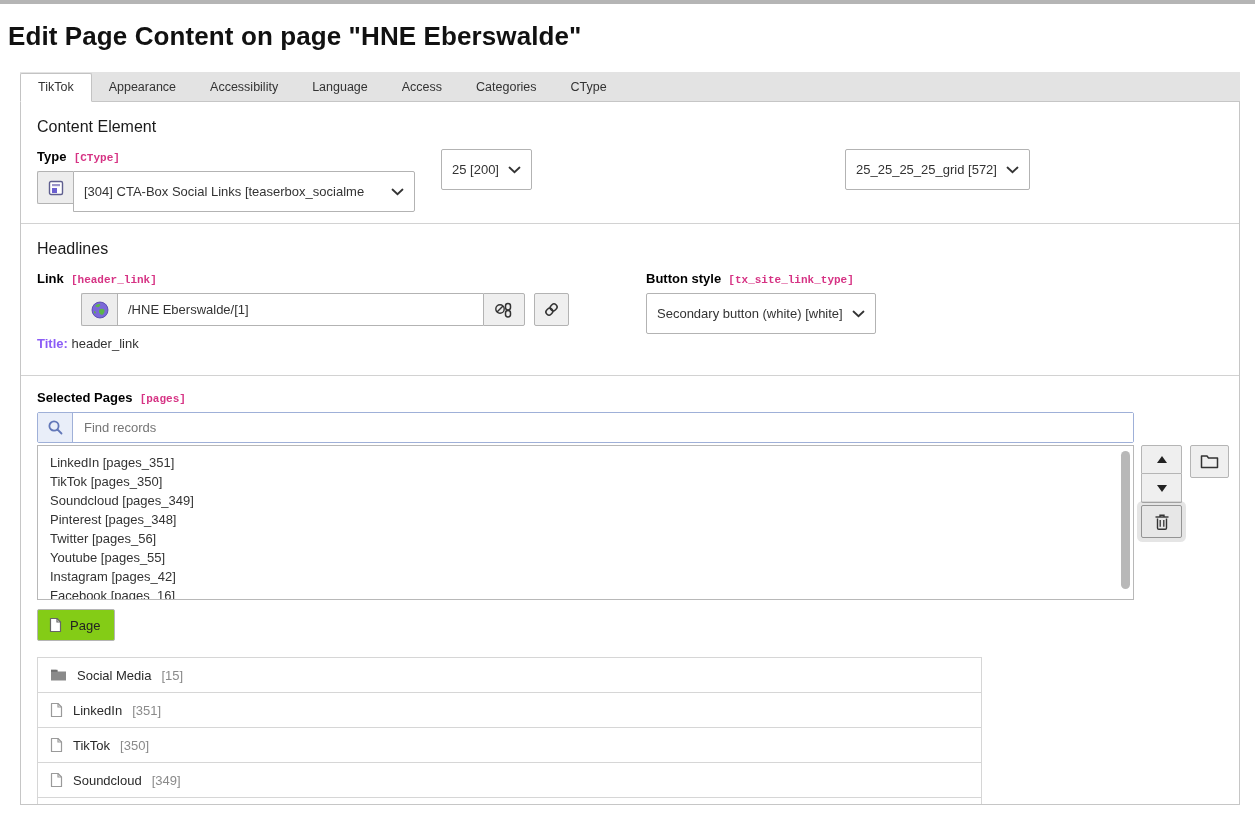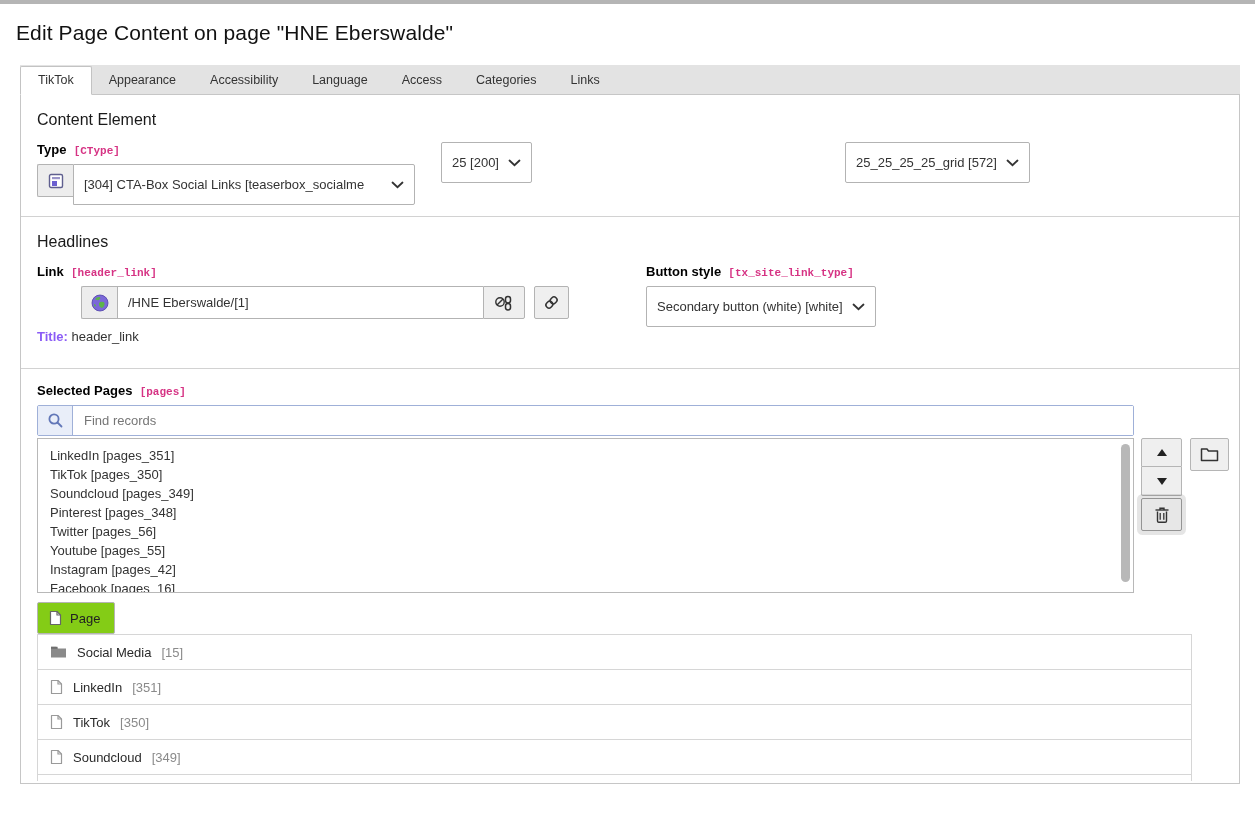--- a/index.html
+++ b/index.html
@@ -1,19 +1,19 @@
 <!DOCTYPE html>
 <html><head>
 <meta charset="utf-8">
 <style>
   * { margin:0; padding:0; box-sizing:border-box; }
   html,body { width:1255px; height:822px; overflow:hidden; background:#fff;
     font-family:"Liberation Sans", sans-serif; color:#333; }
   .top-strip { height:4px; background:#b5b5b5; }
-  h1 { font-size:21px; font-weight:400; color:#111; margin:17px 0 20px 16px; letter-spacing:0.1px; }
+  h1 { font-size:26px; font-weight:700; color:#111; margin:17px 0 20px 8px; letter-spacing:0.1px; }
 
   .content { margin:0 15px 0 20px; width:1220px; }
 
   
   .tabs { display:flex; background:#e3e3e3; align-items:flex-end; height:29px; position:relative; z-index:2; }
   .tab { padding:6px 17px 7px; font-size:12.5px; color:#333; cursor:pointer; }
   .tab.active { background:#fff; border:1px solid #c3c3c3; border-bottom:1px solid #fff; margin-bottom:-1px; border-radius:2px 2px 0 0; }
 
   .panel { border:1px solid #c6c6c6; background:#fff; min-height:690px; position:relative; z-index:1; }
   section { padding:14px 16px 0 16px; }
@@ -76,21 +76,21 @@
   .tri-down { width:0; height:0; border-left:5px solid transparent; border-right:5px solid transparent; border-top:7px solid #222; }
   .trash { width:41px; height:33px; margin-top:2px; background:#e7e7e7; border:1px solid #949494; border-radius:2px;
     box-shadow:0 0 0 4px rgba(0,0,0,0.10); display:flex; align-items:center; justify-content:center; cursor:pointer; }
   .foldbtn { margin-left:8px; width:39px; height:33px; background:#efefef; border:1px solid #b5b5b5; border-radius:2px;
     display:flex; align-items:center; justify-content:center; cursor:pointer; flex:none; }
 
   .page-btn { margin-top:9px; height:32px; background:#84cc16; border:1px solid #b5b5b5; border-radius:2px;
     display:inline-flex; align-items:center; padding:0 14px 0 11px; font-size:13px; color:#222; cursor:pointer; gap:8px;
     font-family:"Liberation Sans",sans-serif; }
 
-  .records { width:1155px; border:1px solid #d6d6d6; border-bottom:none; }
+  .records { margin-top:16px; width:945px; border:1px solid #d6d6d6; border-bottom:none; }
   .rec { height:35px; display:flex; align-items:center; padding-left:12px; gap:10px; border-bottom:1px solid #d6d6d6; font-size:13px; background:#fff; }
   .rec .name { color:#2a2a2a; }
   .rec .rid { color:#8a8a8a; }
   .rec-sliver { height:6px; background:#fff; }
 
   svg { display:block; }
 </style>
 </head>
 <body>
 
@@ -99,21 +99,21 @@
 <h1>Edit Page Content on page "HNE Eberswalde"</h1>
 
 <div class="content">
   <div class="tabs">
     <div class="tab active">TikTok</div>
     <div class="tab">Appearance</div>
     <div class="tab">Accessibility</div>
     <div class="tab">Language</div>
     <div class="tab">Access</div>
     <div class="tab">Categories</div>
-    <div class="tab">Links</div>
+    <div class="tab">CType</div>
   </div>
 
   <div class="panel">
 
     <section class="sec-ce">
       <h2>Content Element</h2>
       <div class="grid3">
         <div class="field">
           <div class="lbl"><span class="b">Type</span>&nbsp; <span class="key">[CType]</span></div>
           <div class="igroup">

